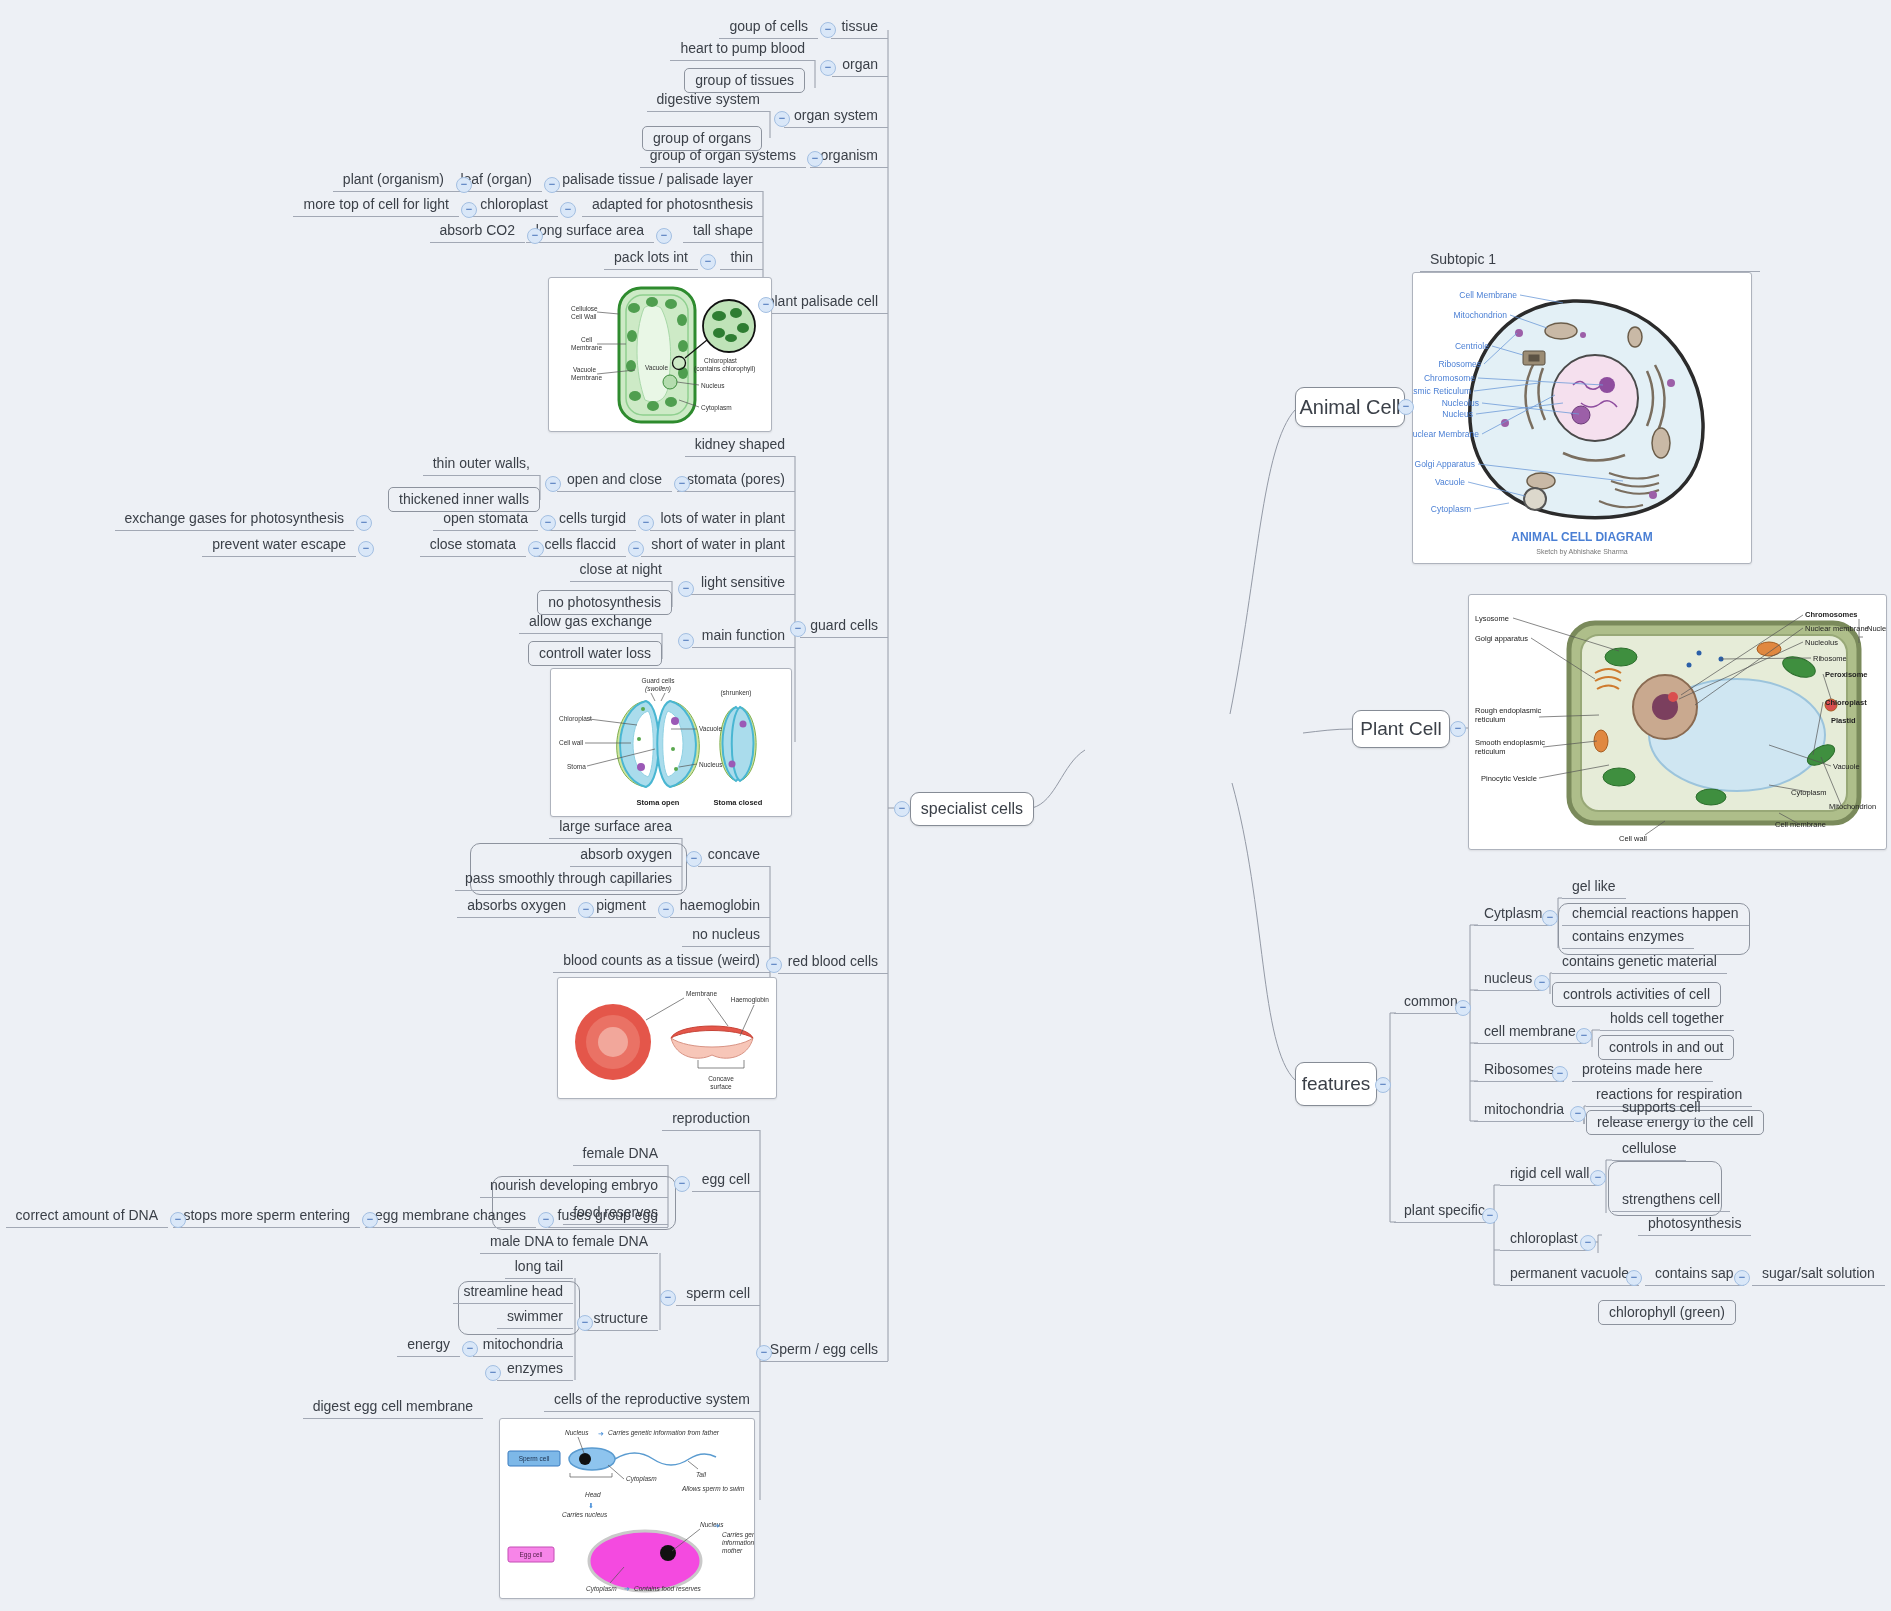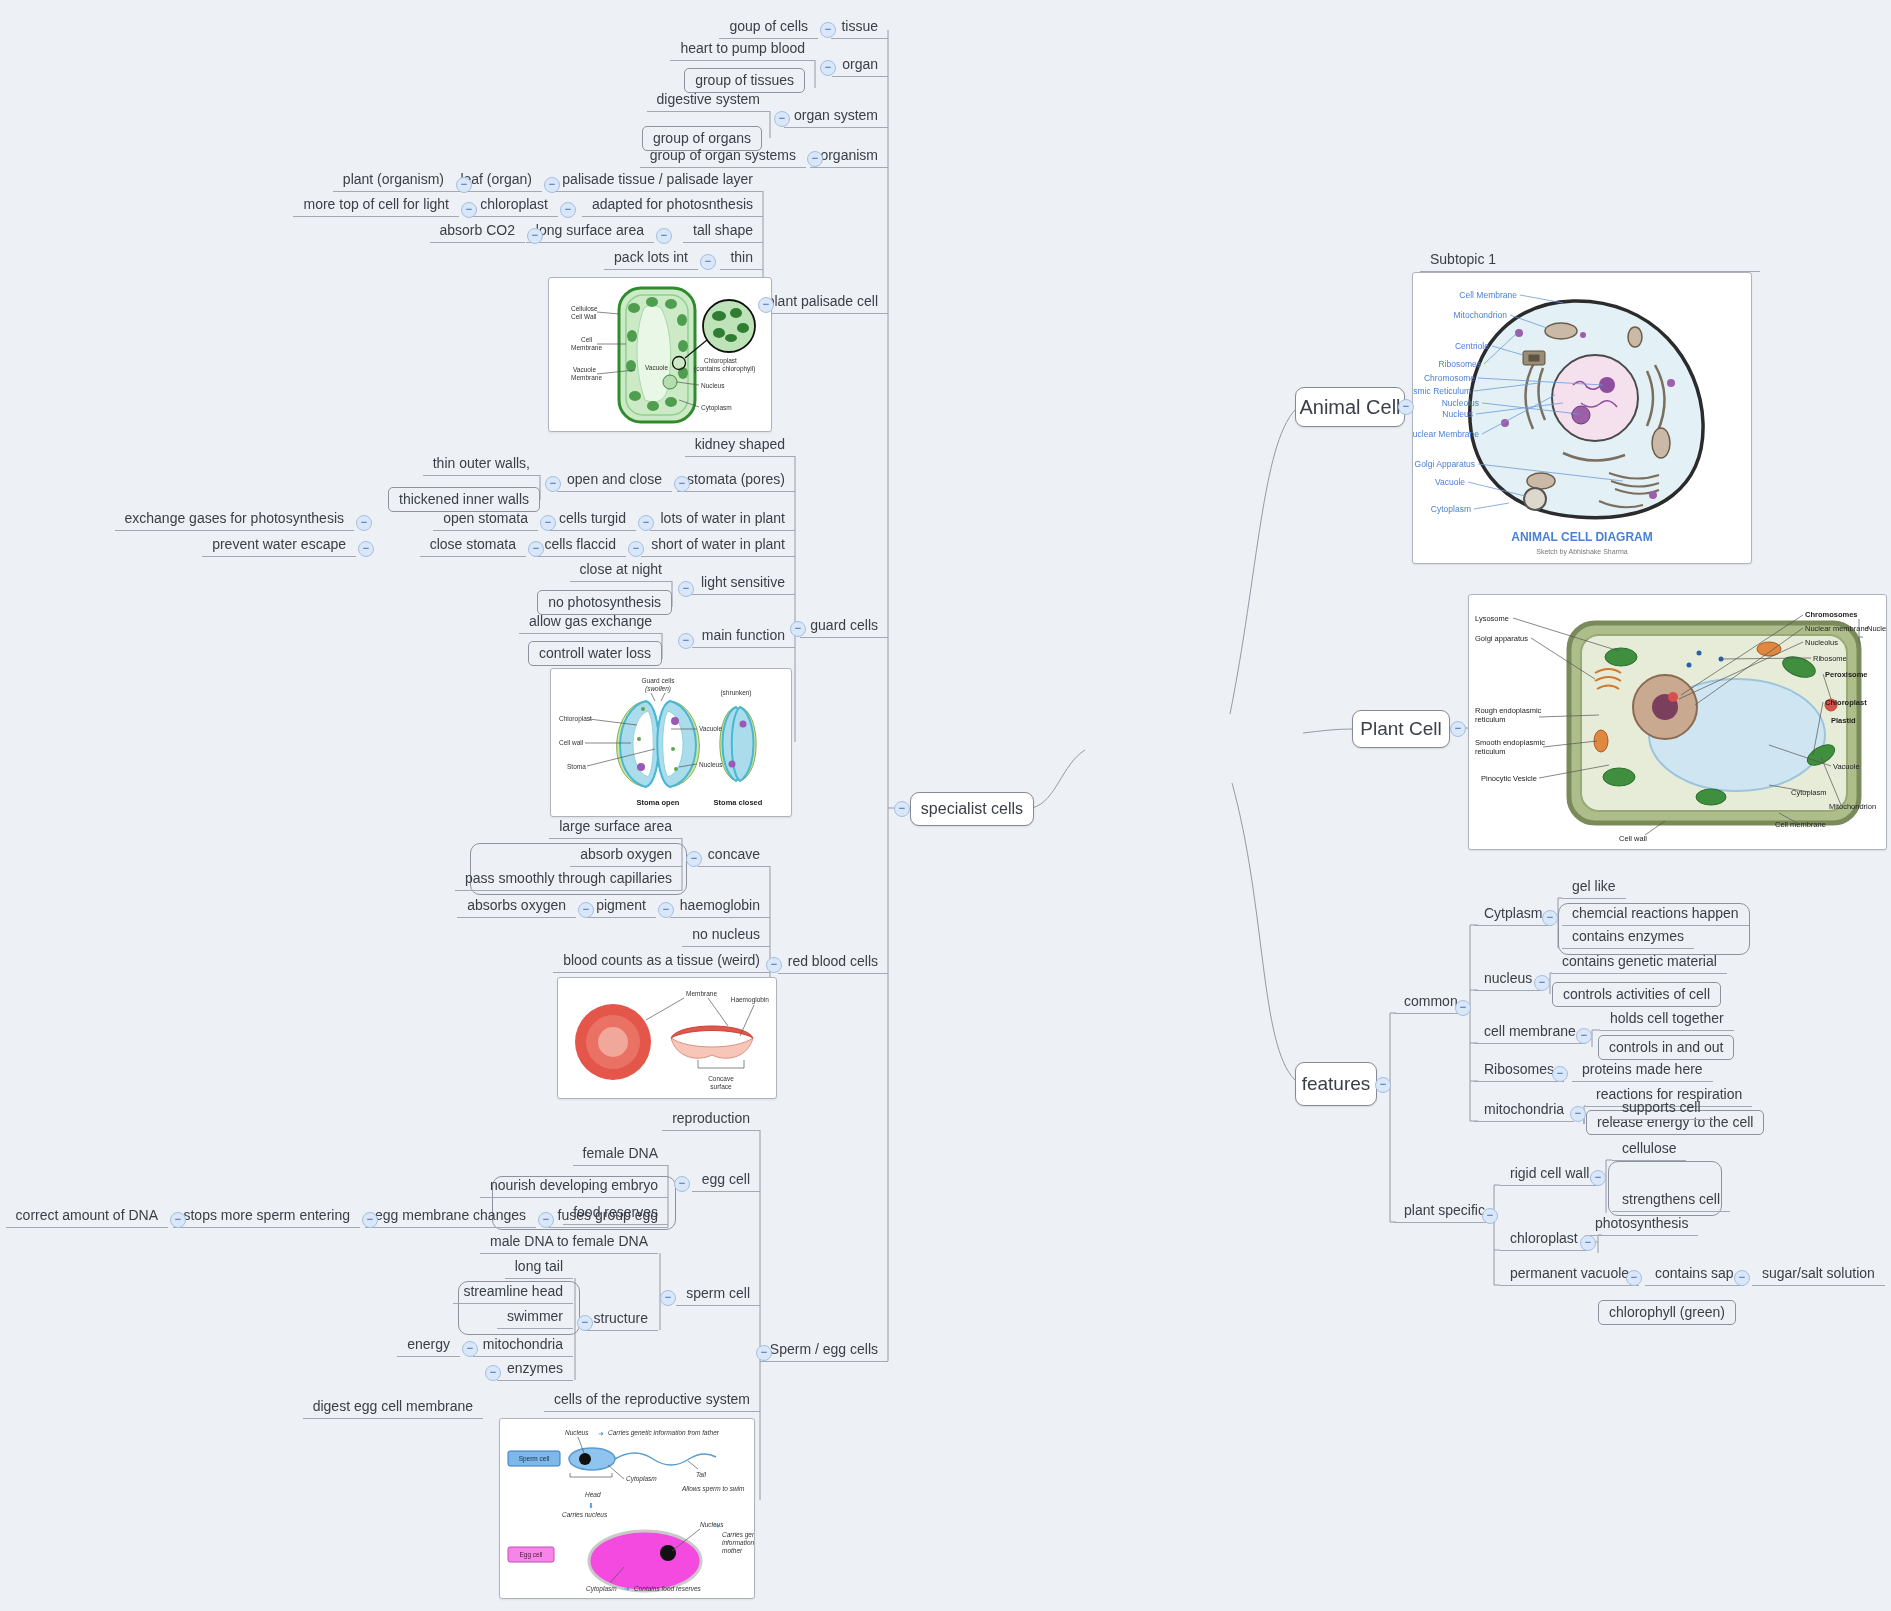--- a/index.html
+++ b/index.html
@@ -156,21 +156,21 @@
 <div class="lbl" style="left:1572px;top:1058px;text-align:left">proteins made here</div>
 <div class="lbl" style="left:1586px;top:1083px;text-align:left">reactions for respiration</div>
 <div class="lbl" style="left:1474px;top:1098px;text-align:left">mitochondria</div>
 <div class="lbl bx nb" style="left:1586px;top:1110px;text-align:left">release energy to the cell</div>
 <div class="lbl" style="left:1612px;top:1137px;text-align:left">cellulose</div>
 <div class="lbl" style="left:1500px;top:1162px;text-align:left">rigid cell wall</div>
 <div class="bd" style="left:1608px;top:1161px;width:112px;height:53px"></div>
 <div class="lbl" style="left:1612px;top:1096px;text-align:left">supports cell</div>
 <div class="lbl" style="left:1612px;top:1188px;text-align:left">strengthens cell</div>
 <div class="lbl" style="left:1394px;top:1199px;text-align:left">plant specific</div>
-<div class="lbl" style="left:1585px;top:1212px;text-align:right">photosynthesis</div>
+<div class="lbl" style="left:1638px;top:1212px;text-align:right">photosynthesis</div>
 <div class="lbl" style="left:1500px;top:1227px;text-align:left">chloroplast</div>
 <div class="lbl bx nb" style="left:1598px;top:1300px;text-align:right">chlorophyll (green)</div>
 <div class="lbl" style="left:1500px;top:1262px;text-align:left">permanent vacuole</div>
 <div class="lbl" style="left:1645px;top:1262px;text-align:left">contains sap</div>
 <div class="lbl" style="left:1752px;top:1262px;text-align:left">sugar/salt solution</div>
 
 <span class="mi" style="left:820px;top:22px">−</span>
 <span class="mi" style="left:820px;top:60px">−</span>
 <span class="mi" style="left:774px;top:111px">−</span>
 <span class="mi" style="left:807px;top:151px">−</span>

